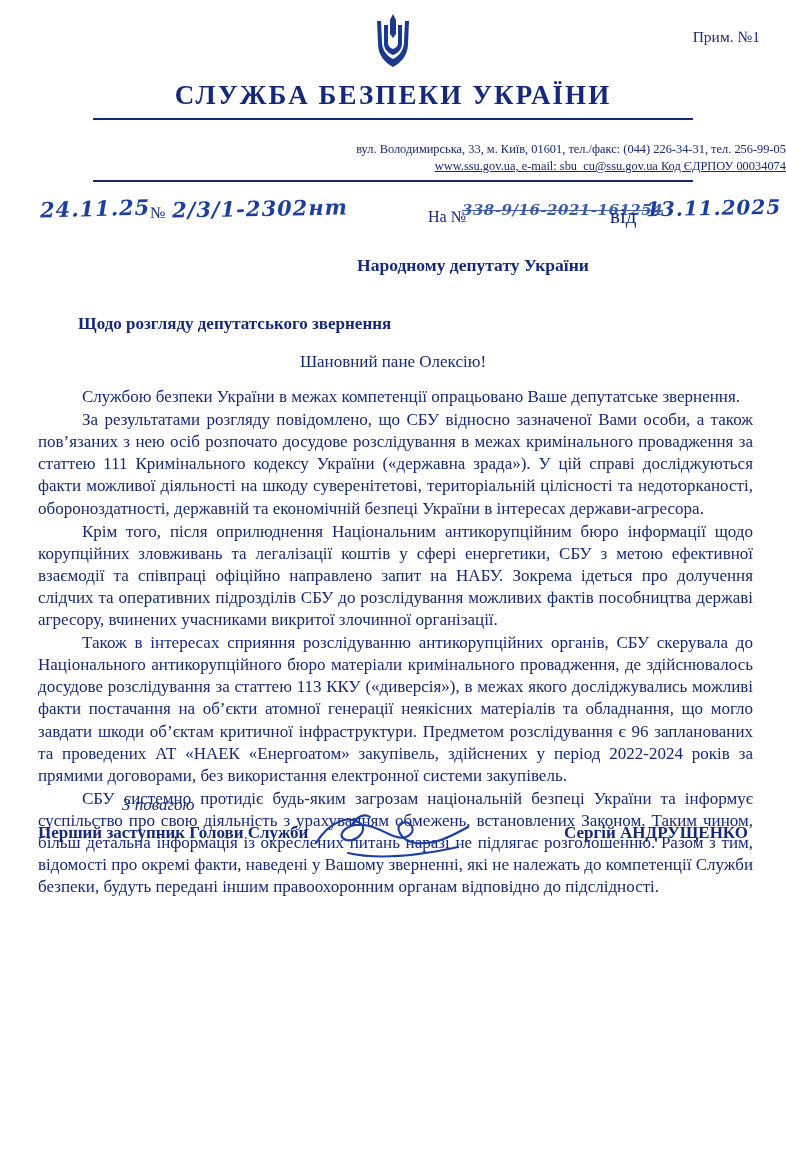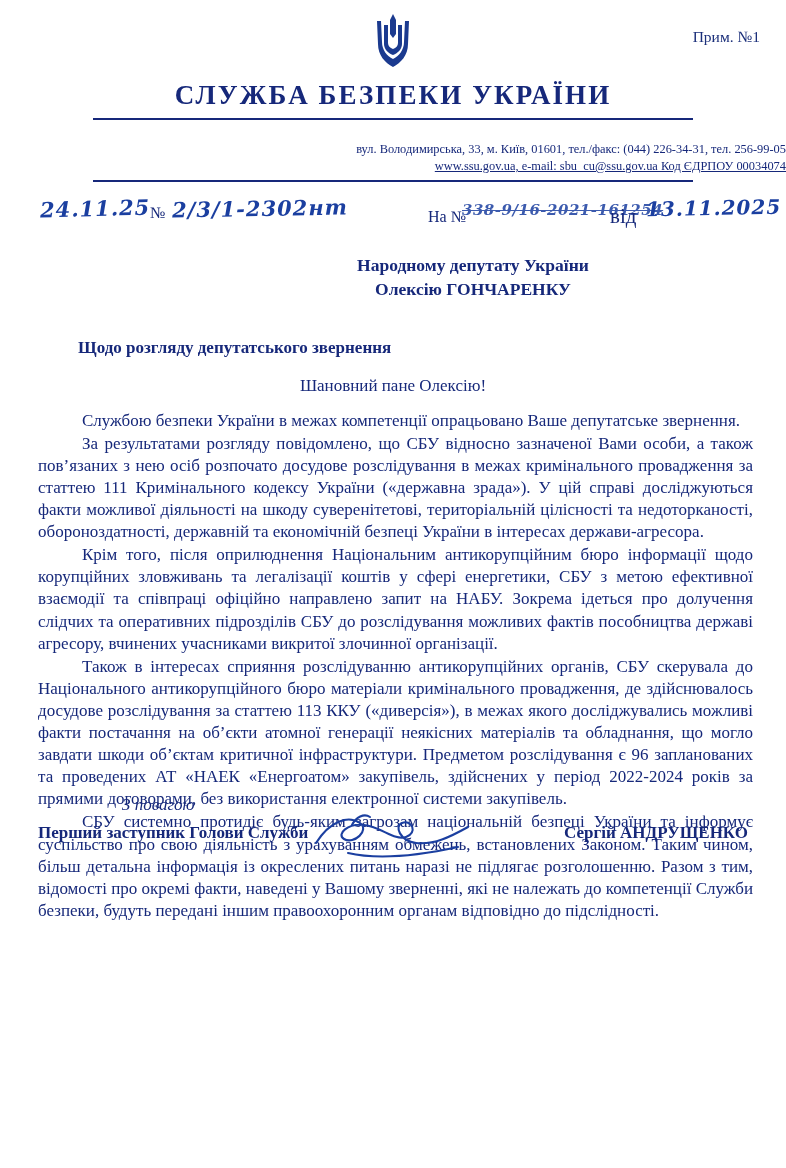--- a/index.html
+++ b/index.html
@@ -252,21 +252,20 @@
     <span class="ref-no-label">№</span>
     <span class="hand ref-no-value">2/3/1-2302нт</span>
     <span class="ref-on-label">На №</span>
     <span class="hand ref-on-value">338-9/16-2021-161254</span>
     <span class="ref-from-label">від</span>
     <span class="hand ref-from-value">13.11.2025</span>
   </div>
 
   <div class="addressee">
     <div>Народному депутату України</div>
-    <div>Олексію ГОНЧАРЕНКУ</div>
   </div>
 
   <div class="subject">Щодо розгляду депутатського звернення</div>
 
   <div class="salutation">Шановний пане Олексію!</div>
 
   <div class="body-text">
     <p>Службою безпеки України в межах компетенції опрацьовано Ваше депутатське звернення.</p>
     <p>За результатами розгляду повідомлено, що СБУ відносно зазначеної Вами особи, а також пов’язаних з нею осіб розпочато досудове розслідування в межах кримінального провадження за статтею 111 Кримінального кодексу України («державна зрада»). У цій справі досліджуються факти можливої діяльності на шкоду суверенітетові, територіальній цілісності та недоторканості, обороноздатності, державній та економічній безпеці України в інтересах держави-агресора.</p>
     <p>Крім того, після оприлюднення Національним антикорупційним бюро інформації щодо корупційних зловживань та легалізації коштів у сфері енергетики, СБУ з метою ефективної взаємодії та співпраці офіційно направлено запит на НАБУ. Зокрема ідеться про долучення слідчих та оперативних підрозділів СБУ до розслідування можливих фактів пособництва державі агресору, вчинених учасниками викритої злочинної організації.</p>

